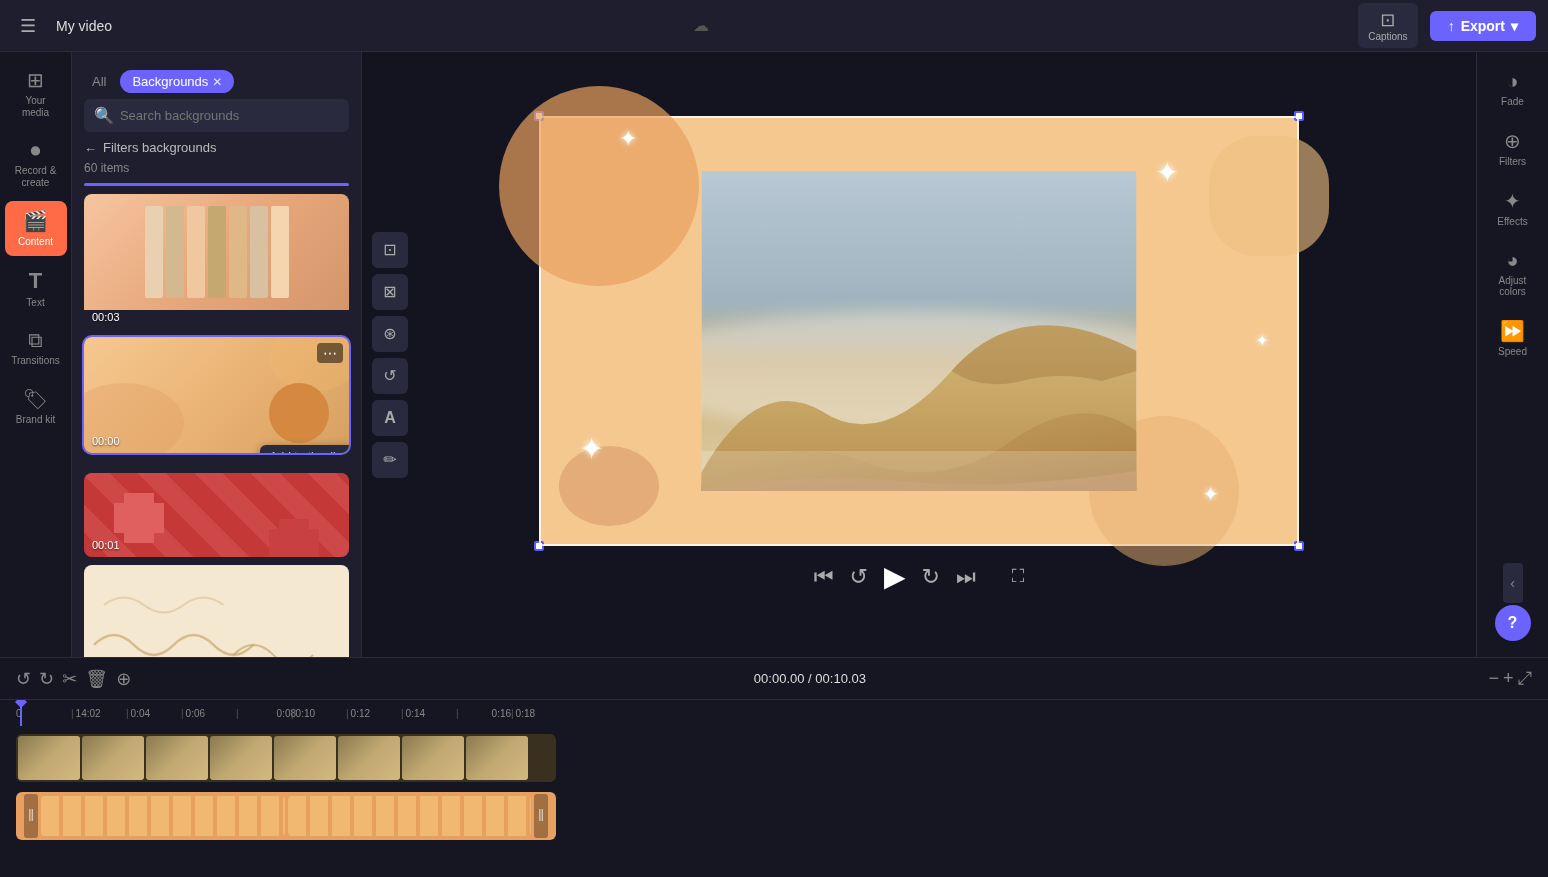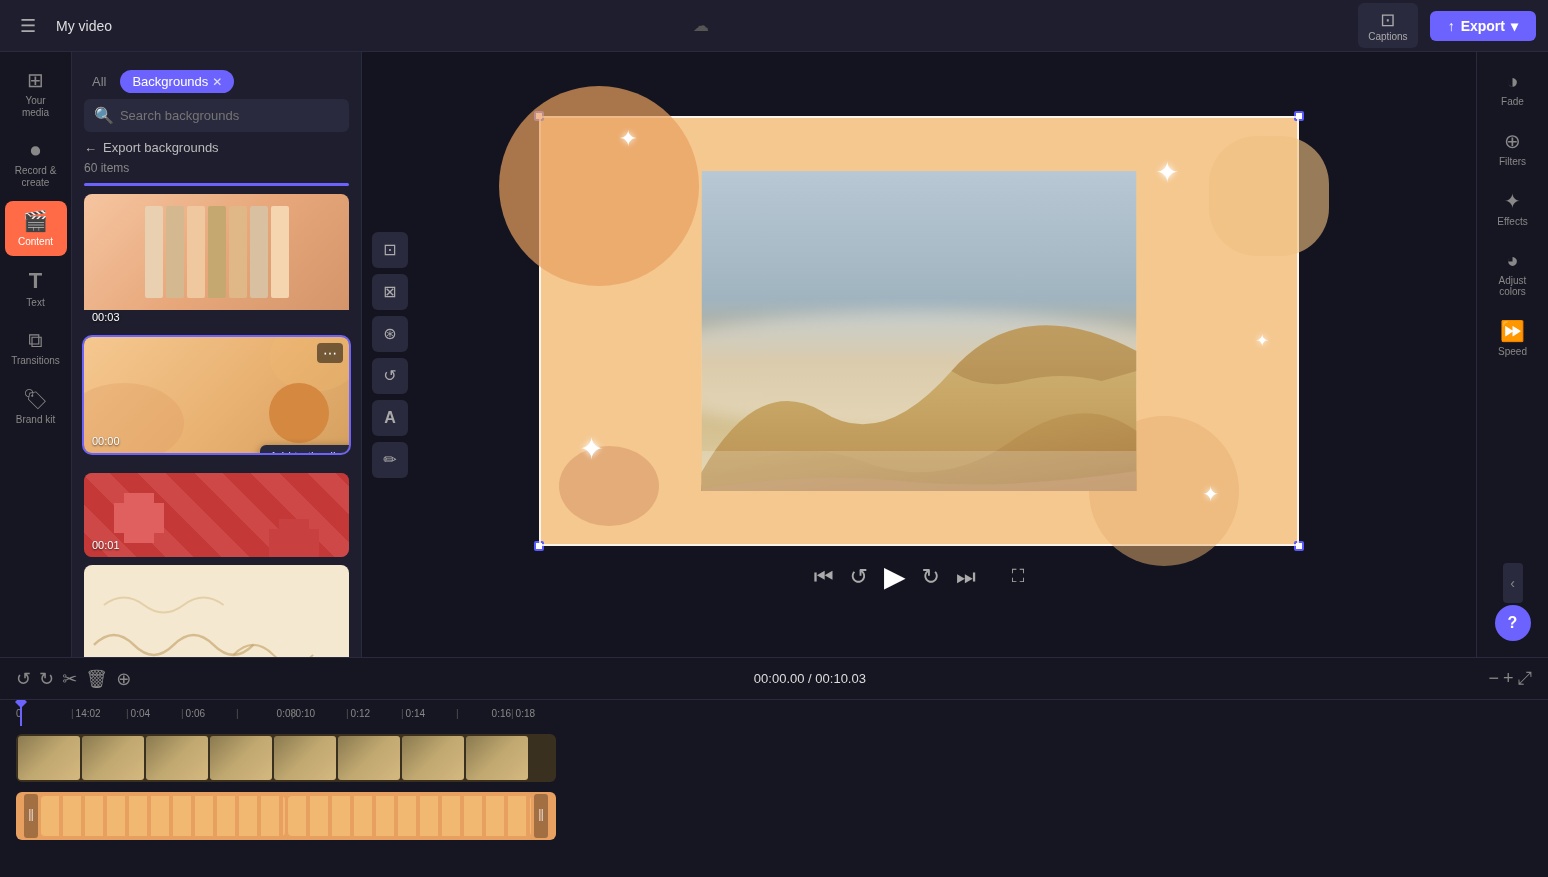--- a/index.html
+++ b/index.html
@@ -398,21 +398,21 @@
       </div>
     </div>
 
     <div class="search-box">
       <span>🔍</span>
       <input type="text" placeholder="Search backgrounds" style="">
     </div>
 
     <div class="back-link">
       <span>←</span>
-      <span>Export backgrounds</span>
+      <span>Filters backgrounds</span>
     </div>
 
     <div class="items-count">60 items</div>
 
     <div style="height:3px;background:#6c63ff;margin:0 12px 8px;border-radius:2px;"></div>
 
     <div class="panel-scroll">
 
       <div class="media-card" style="height:135px;">
         <div class="thumb-1" style="height:116px;">

